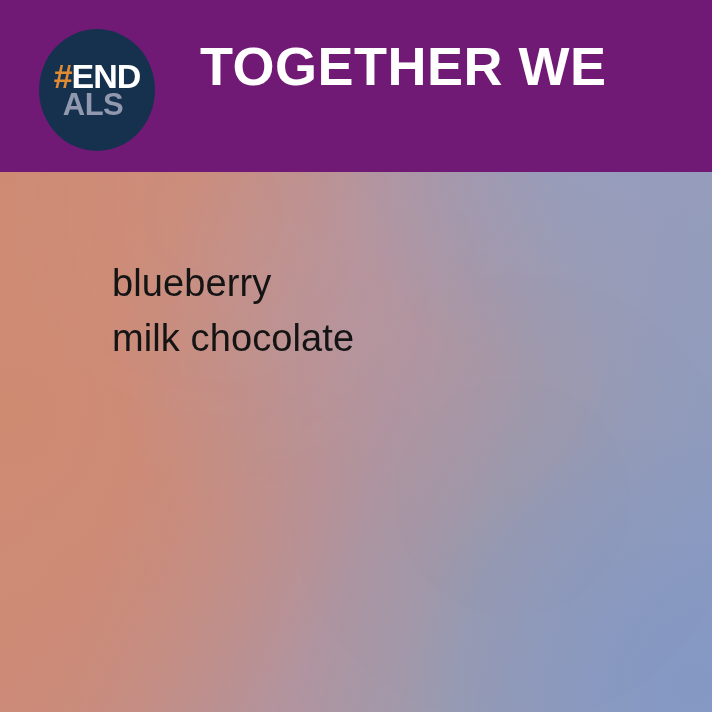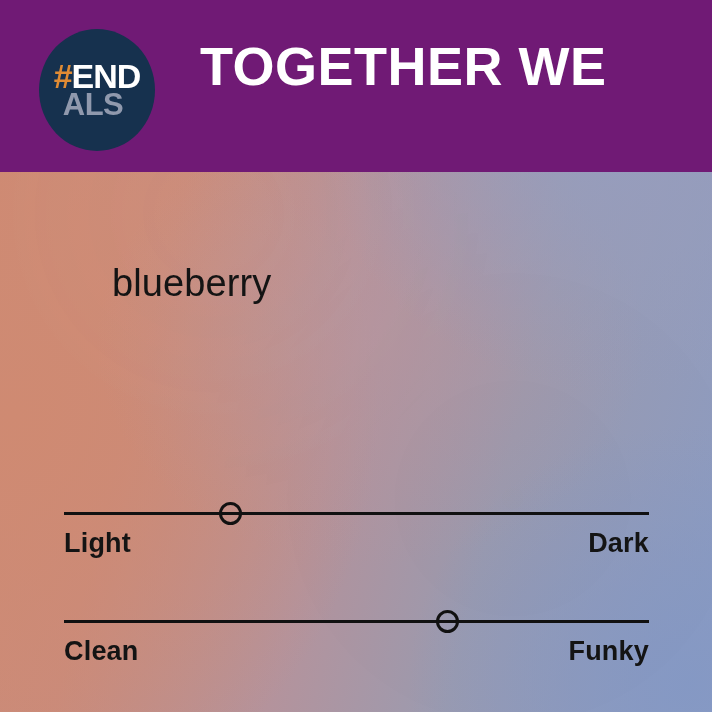--- a/index.html
+++ b/index.html
@@ -179,41 +179,17 @@
     </div>
 
     <div class="header-title">
       <span class="line">TOGETHER WE</span>
     </div>
 
   </div>
 
   <div class="notes">
     <div class="note">blueberry</div>
+    <div class="note">milk chocolate</div>
   </div>
 
-  <div class="sliders">
-
-    <div class="slider">
-      <div class="slider-track-wrap">
-        <div class="slider-track"></div>
-        <div class="slider-knob" style="left: 28.5%;"></div>
-      </div>
-      <div class="slider-labels">
-        <span class="slider-label">Light</span>
-        <span class="slider-label">Dark</span>
-      </div>
-    </div>
-
-    <div class="slider">
-      <div class="slider-track-wrap">
-        <div class="slider-track"></div>
-        <div class="slider-knob" style="left: 65.5%;"></div>
-      </div>
-      <div class="slider-labels">
-        <span class="slider-label">Clean</span>
-        <span class="slider-label">Funky</span>
-      </div>
-    </div>
-
-  </div>
 
 </div>
 
 </body></html>

